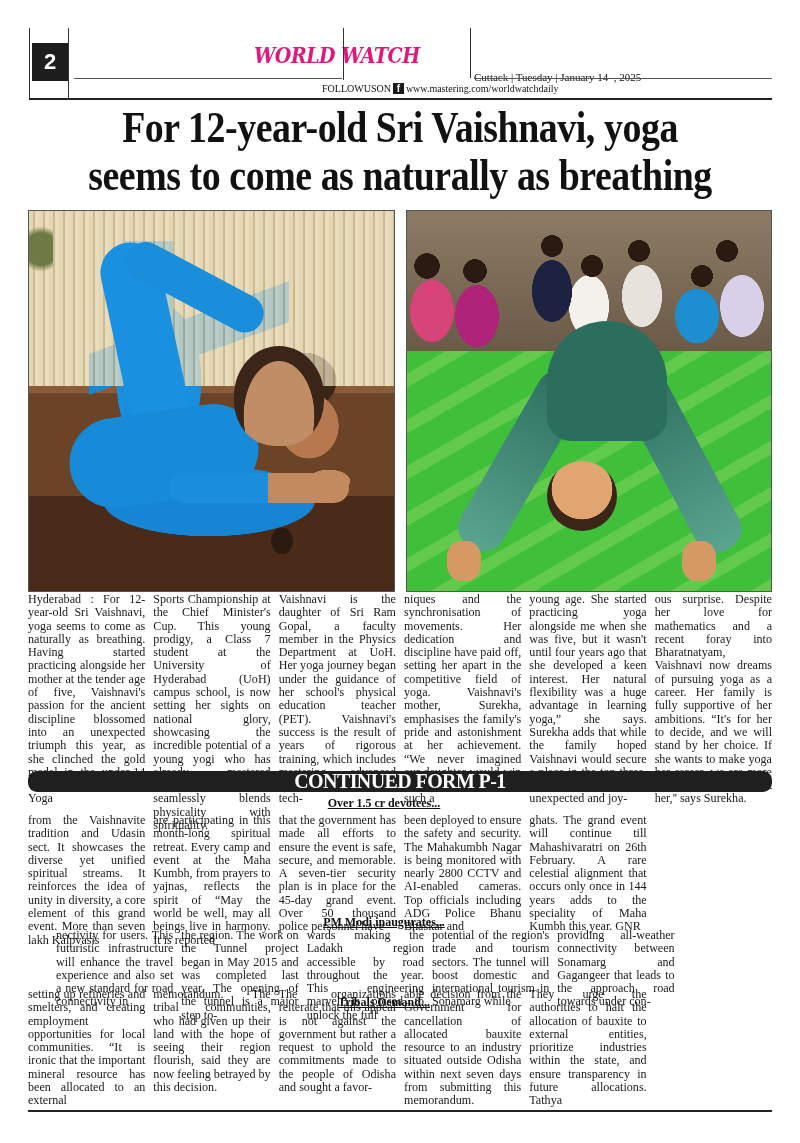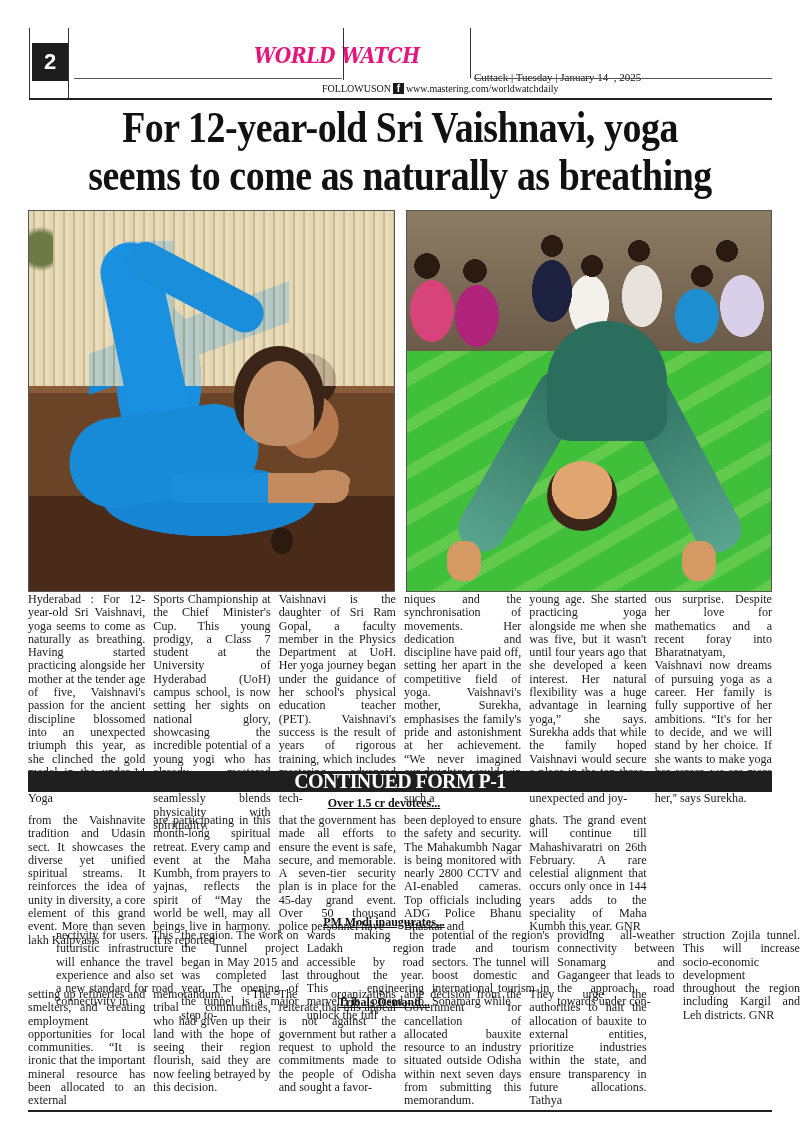--- a/index.html
+++ b/index.html
@@ -85,21 +85,21 @@
   
   .cols { position: absolute; left: 28px; display: grid; grid-template-columns: repeat(6, 1fr); column-gap: 8px; width: 744px; }
   .col { font-size: 12.1px; line-height: 13.3px; text-align: justify; color: #1a1a1a; hyphens: manual; }
   .story-cols { top: 593px; }
   .cols-2 { top: 814px; }
   .cols-3 { top: 929px; margin-left: 28px; }
   .cols-4 { top: 988px; }
 
   .banner { position: absolute; left: 28px; top: 771px; width: 744px; height: 21px; background: #1f1f1f;
             color: #fff; text-align: center; font-family: "Liberation Serif", serif; font-weight: bold; font-size: 20px;
-            line-height: 21px; letter-spacing: -0.6px; }
+            line-height: 21px; letter-spacing: -0.6px; border-radius: 9px; }
   .subhead { position: absolute; left: 4px; width: 760px; text-align: center; font-weight: bold; font-size: 12px; line-height: 14px; text-decoration: underline; }
   .subhead-1 { top: 796px; }
   .subhead-2 { top: 915px; }
   .subhead-3 { top: 995px; }
   .bottom-rule { position: absolute; left: 28px; top: 1110px; width: 744px; height: 2px; background: #222; }
 </style>
 </head>
 <body>
 
 <div class="hdr-left-rule"></div>
@@ -164,21 +164,20 @@
   <p class="col">ghats.  The grand event will continue till Mahashivaratri on 26th February. A rare celestial alignment that occurs only once in 144 years adds to the speciality of Maha Kumbh this year. GNR</p>
 </div>
 
 <div class="subhead subhead-2">PM Modi inaugurates...</div>
 <div class="cols cols-3">
   <p class="col">nectivity for users. This futuristic infrastructure will enhance the travel experience and also set a new standard for road connectivity in</p>
   <p class="col">the region. The work on the Tunnel project began in May 2015 and was completed last year. The opening of the tunnel is a major step to-</p>
   <p class="col">wards making the Ladakh region accessible by road throughout the year. This engineering marvel is poised to unlock the full</p>
   <p class="col">potential of the region's trade and tourism sectors. The tunnel will boost domestic and international tourism in Sonamarg while</p>
   <p class="col">providing all-weather connectivity between Sonamarg and Gagangeer that leads to the approach road towards under con-</p>
-  <p class="col">struction Zojila tunnel. This will increase socio-economic development throughout the region including Kargil and Leh districts. GNR</p>
 </div>
 
 <div class="subhead subhead-3">Tribals Demand...</div>
 <div class="cols cols-4">
   <p class="col">setting up refineries and smelters, and creating employment opportunities for local communities. “It is ironic that the important mineral resource has been allocated to an external</p>
   <p class="col">memorandum.  The tribal communities, who had given up their land with the hope of seeing their region flourish, said they are now feeling betrayed by this decision.</p>
   <p class="col">The organizations reiterate that this appeal is not against the government but rather a request to uphold the commitments made to the people of Odisha and sought a favor-</p>
   <p class="col">able decision from the Government for cancellation of allocated bauxite resource to an industry situated outside Odisha within next seven days from submitting this memorandum.</p>
   <p class="col">They urge the authorities to halt the allocation of bauxite to external entities, prioritize industries within the state, and ensure transparency in future allocations. Tathya</p>
 </div>

